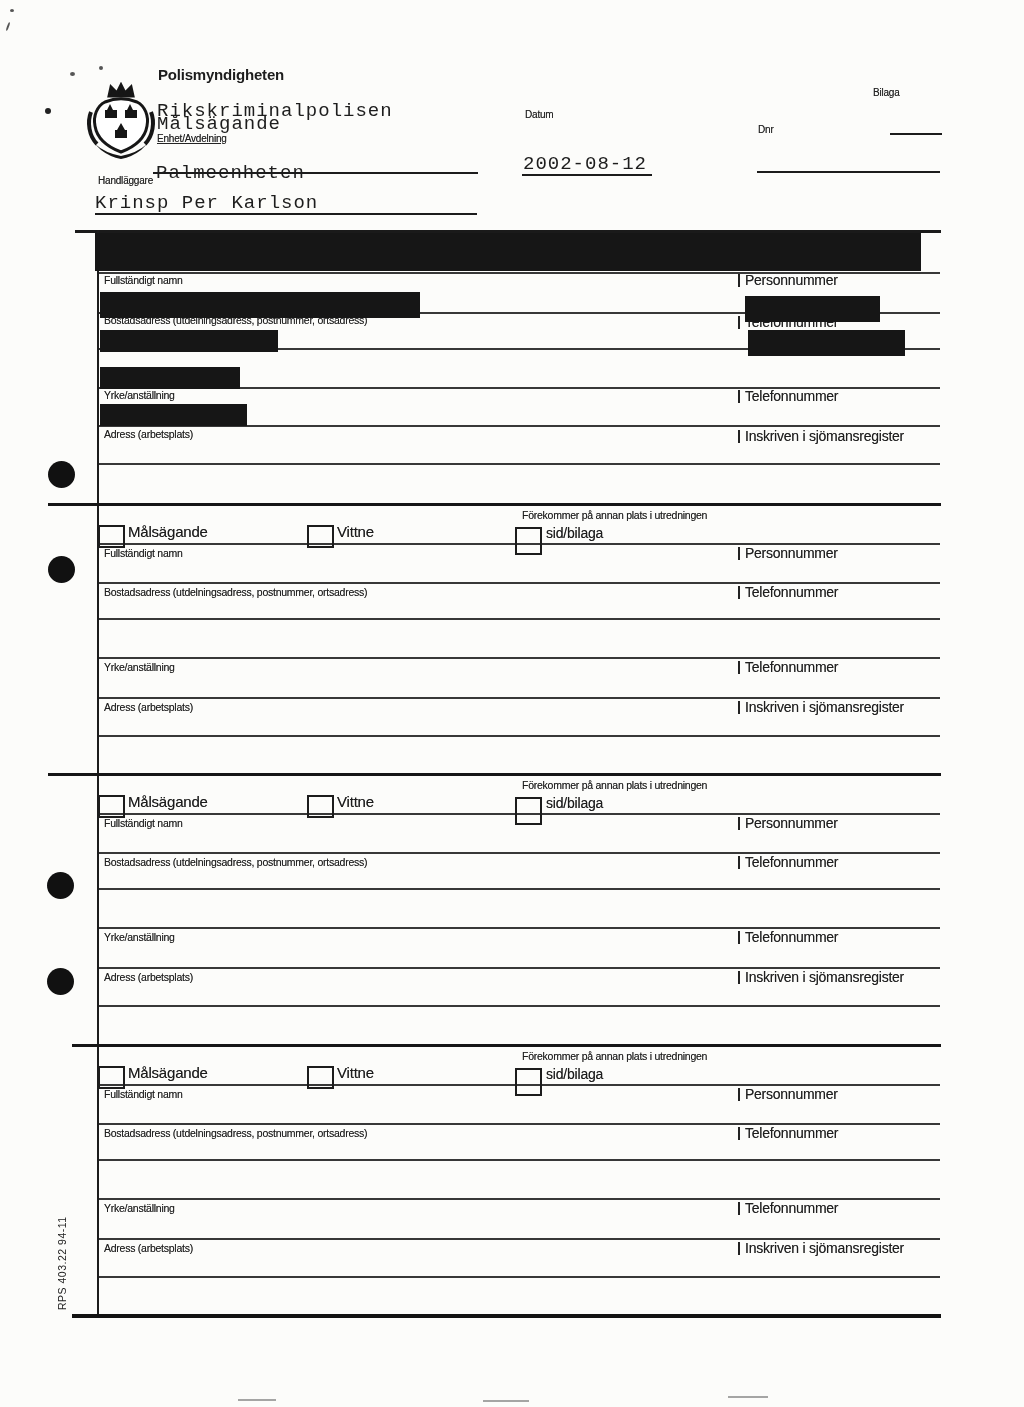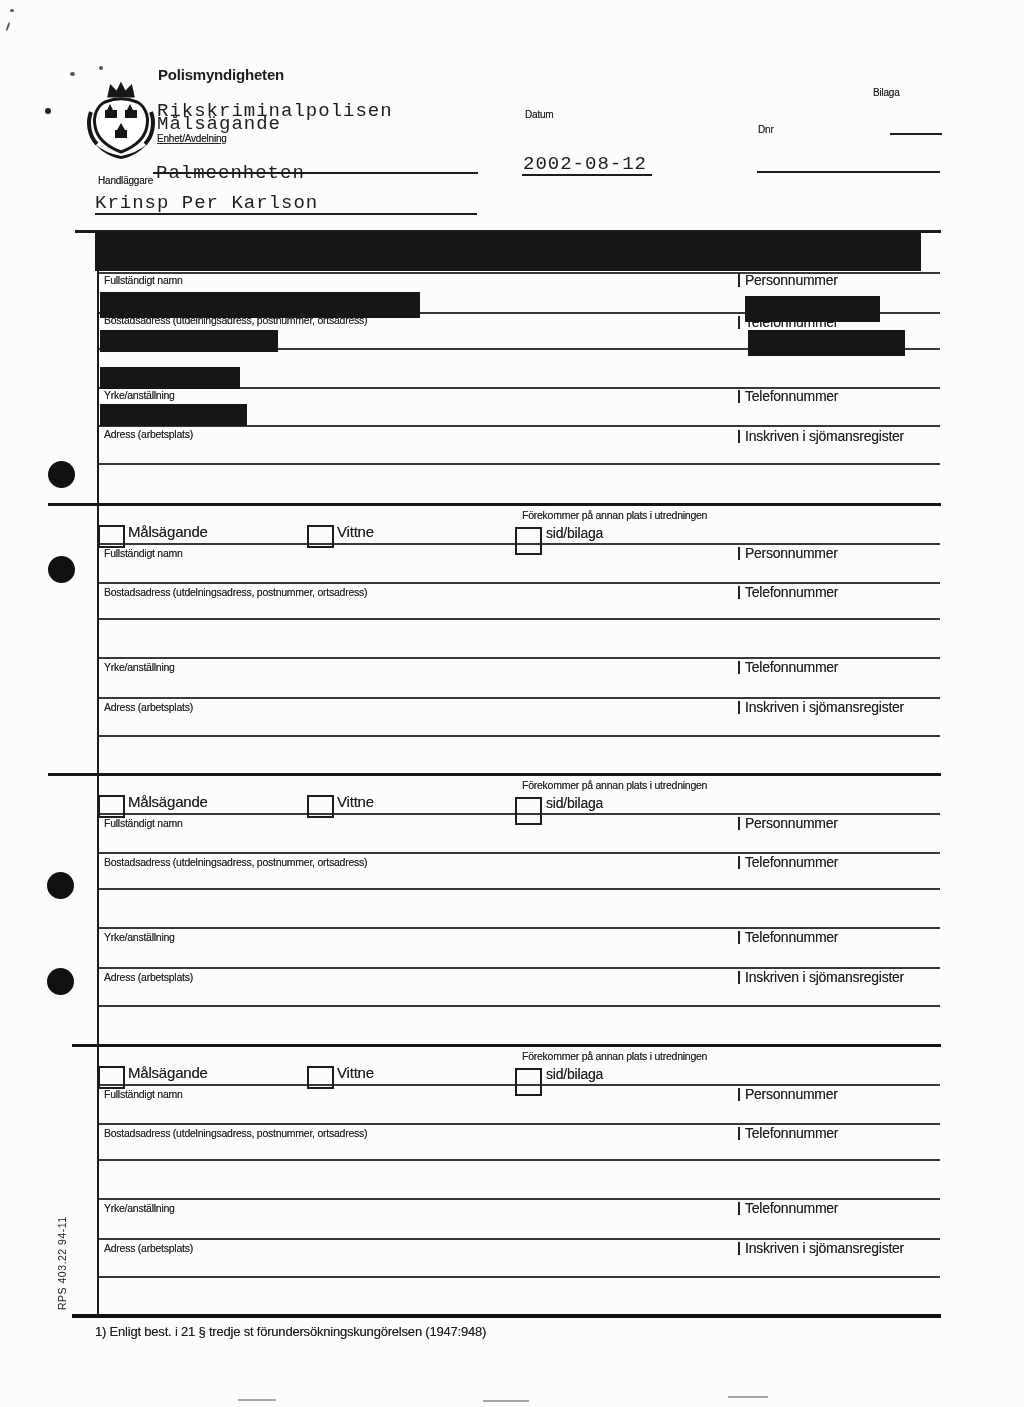--- a/index.html
+++ b/index.html
@@ -182,19 +182,18 @@
     <div class="rlbl" style="top:198px;">Inskriven i sjömansregister</div>
     <div class="hline" style="top:232px;"></div>
   </div>
 
   <div class="dot" style="left:48px;top:461px;"></div>
   <div class="dot" style="left:48px;top:556px;"></div>
   <div class="dot" style="left:47px;top:872px;"></div>
   <div class="dot" style="left:47px;top:968px;"></div>
 
   <div class="vcode">RPS 403.22  94-11</div>
-  <div class="abs" style="left:95px;top:1324px;font-size:13px;letter-spacing:-0.2px;text-shadow:0 0 .5px rgba(0,0,0,.5);">1) Enligt best. i 21 § tredje st förundersökningskungörelsen (1947:948)</div>
 
   <div class="dashes" style="left:238px;top:1399px;width:38px;"></div>
   <div class="dashes" style="left:483px;top:1400px;width:46px;"></div>
   <div class="dashes" style="left:728px;top:1396px;width:40px;"></div>
 
 </div>
 
 </body></html>

